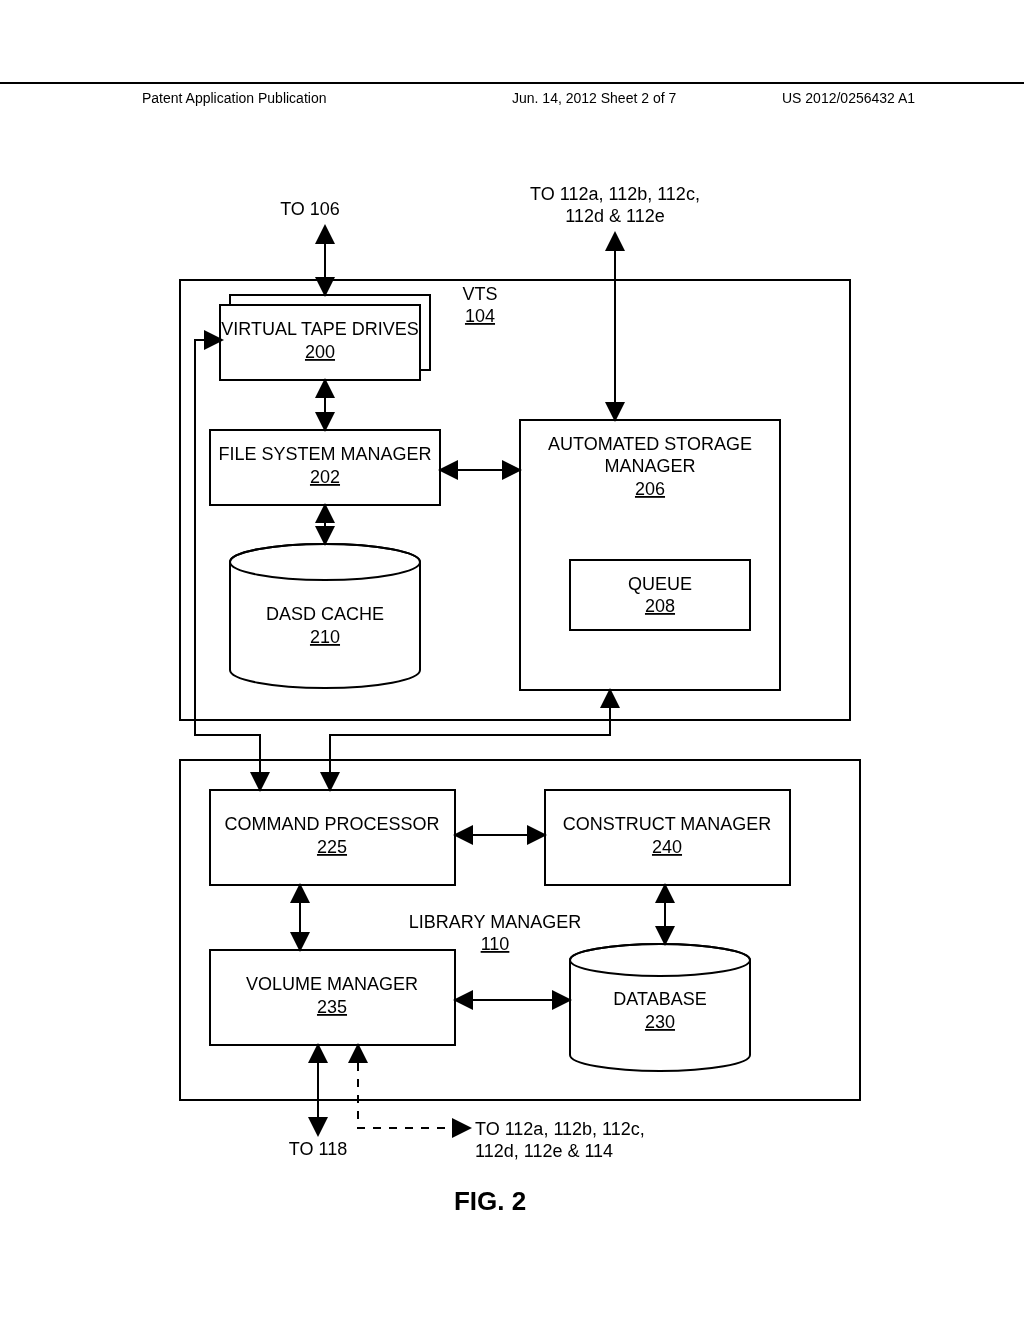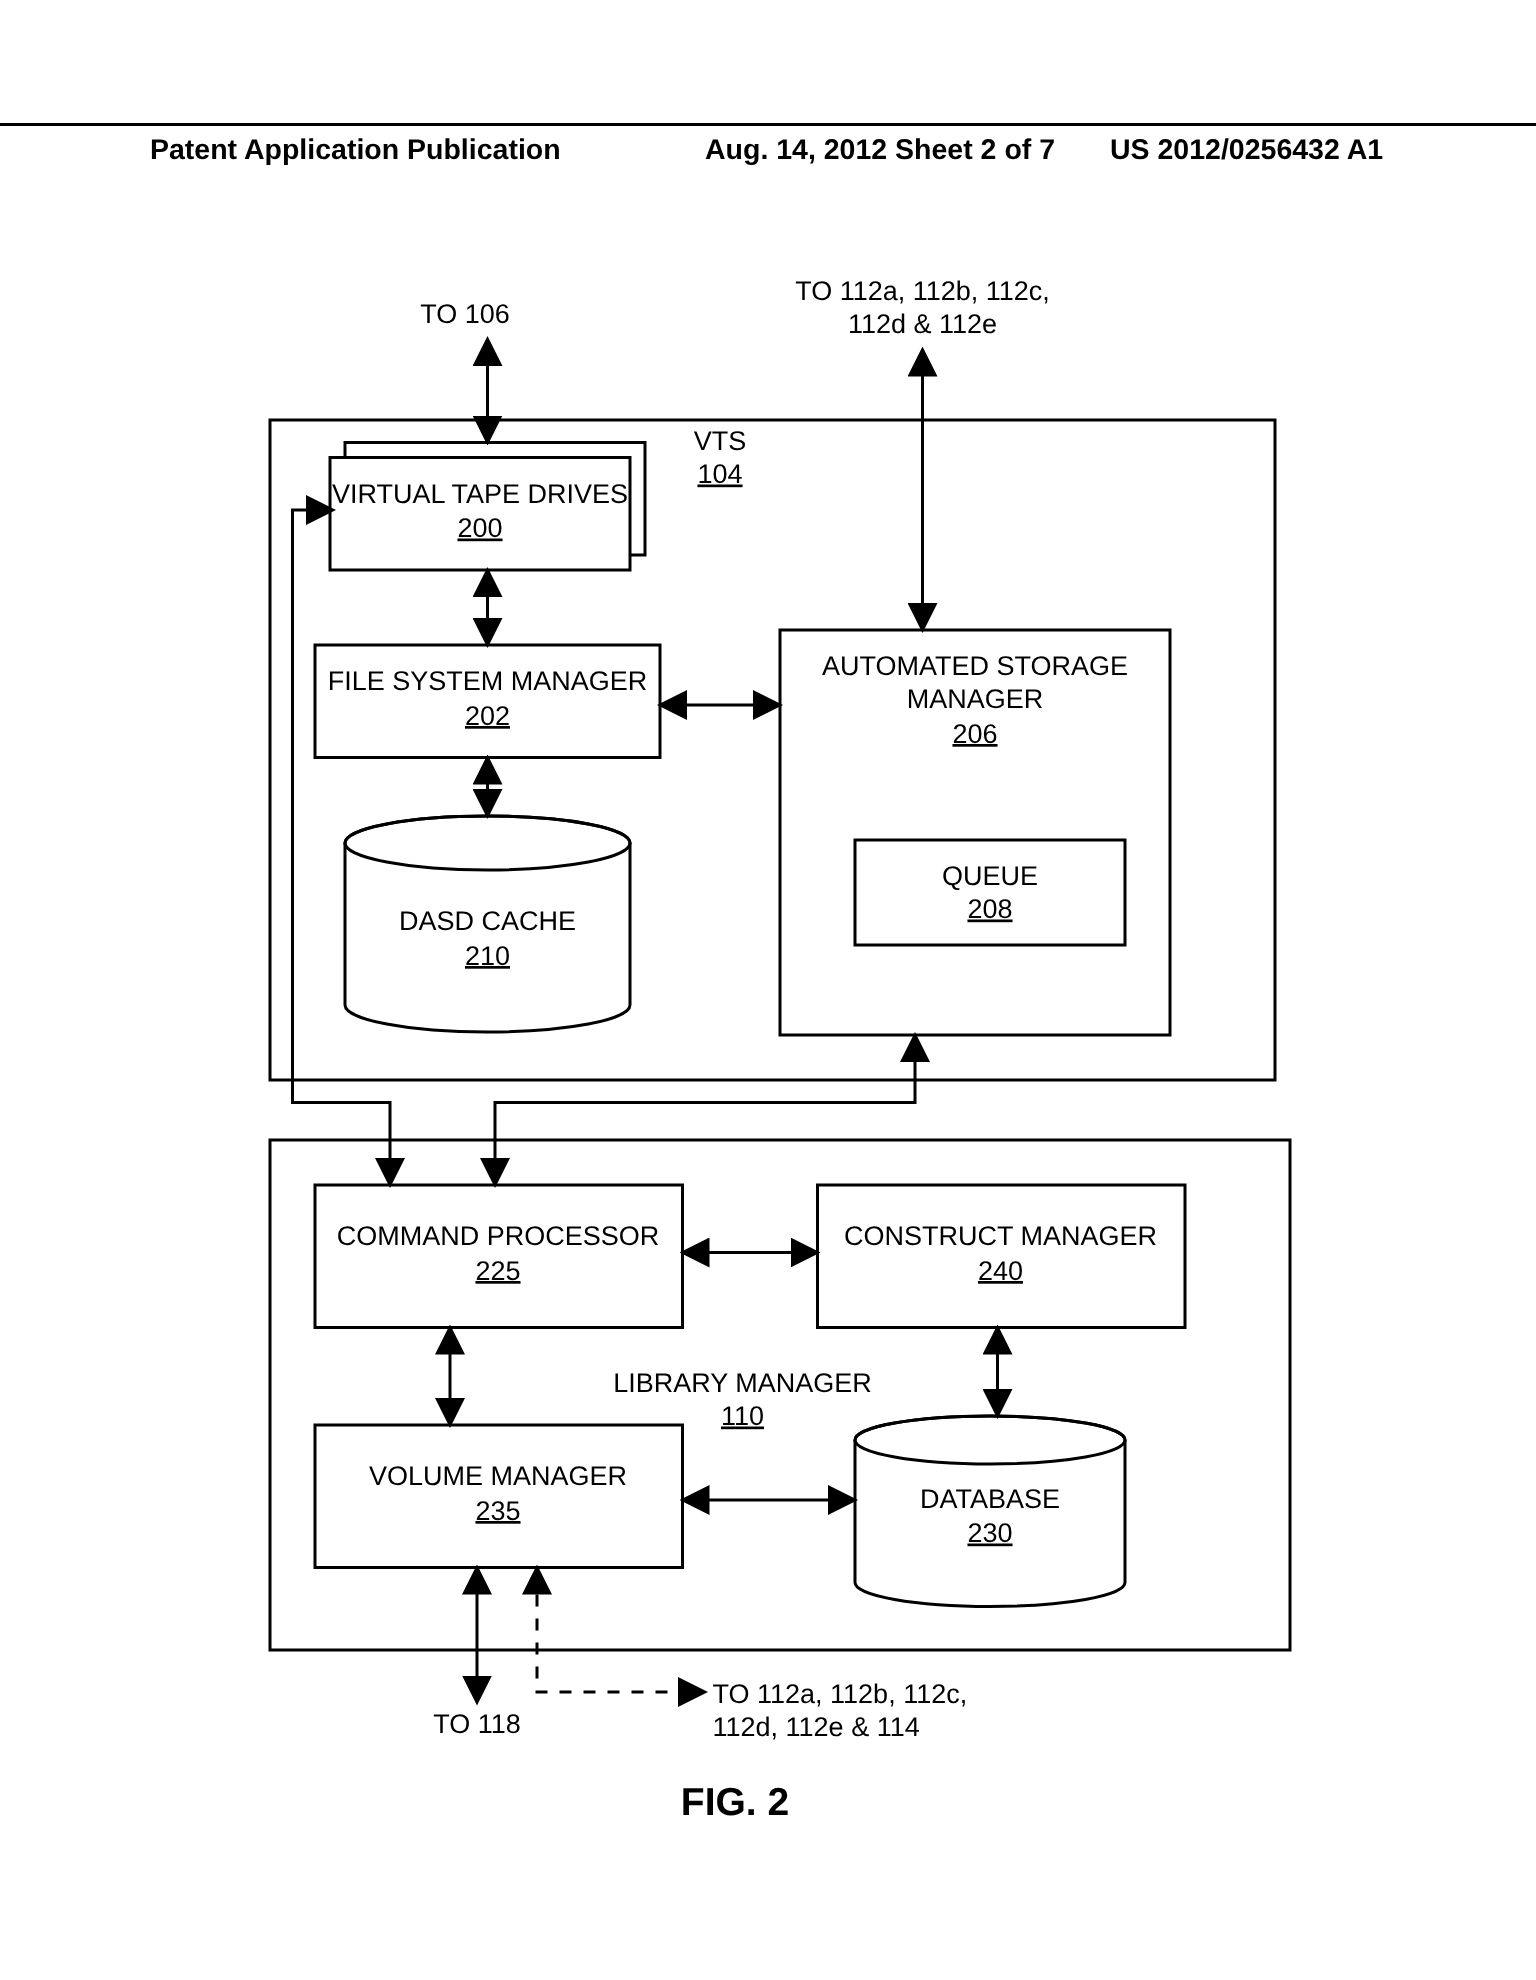--- a/index.html
+++ b/index.html
@@ -17,22 +17,23 @@
   .header {
     position: absolute;
     top: 82px;
     left: 0;
     right: 0;
     border-top: 2px solid #000;
     padding-top: 6px;
   }
   .header-row {
     display: flex;
-    font-size: 19px;
-    font-weight: bold;
+    font-size: 14px;
+    font-weight: normal;
+    margin-left: 42px;
   }
   .hcell1 { flex: 0 0 370px; padding-left: 100px; }
   .hcell2 { flex: 0 0 260px; text-align: left; }
   .hcell3 { flex: 1; text-align: left; padding-left: 10px; }
 
   .svgwrap {
     position: absolute;
     left: 100px;
     top: 180px;
     width: 820px;
@@ -63,21 +64,21 @@
   }
 </style>
 </head>
 <body>
 
 <div class="page">
 
   <div class="header">
     <div class="header-row">
       <div class="hcell1">Patent Application Publication</div>
-      <div class="hcell2">Aug. 14, 2012  Sheet 2 of 7</div>
+      <div class="hcell2">Jun. 14, 2012  Sheet 2 of 7</div>
       <div class="hcell3">US 2012/0256432 A1</div>
     </div>
   </div>
 
   <div class="svgwrap">
     <svg width="820" height="1000" viewBox="0 0 820 1000">
       <defs>
         <marker id="arr" markerWidth="10" markerHeight="10" refX="8" refY="5" orient="auto">
           <path d="M0,0 L10,5 L0,10 Z" fill="#000"></path>
         </marker>

